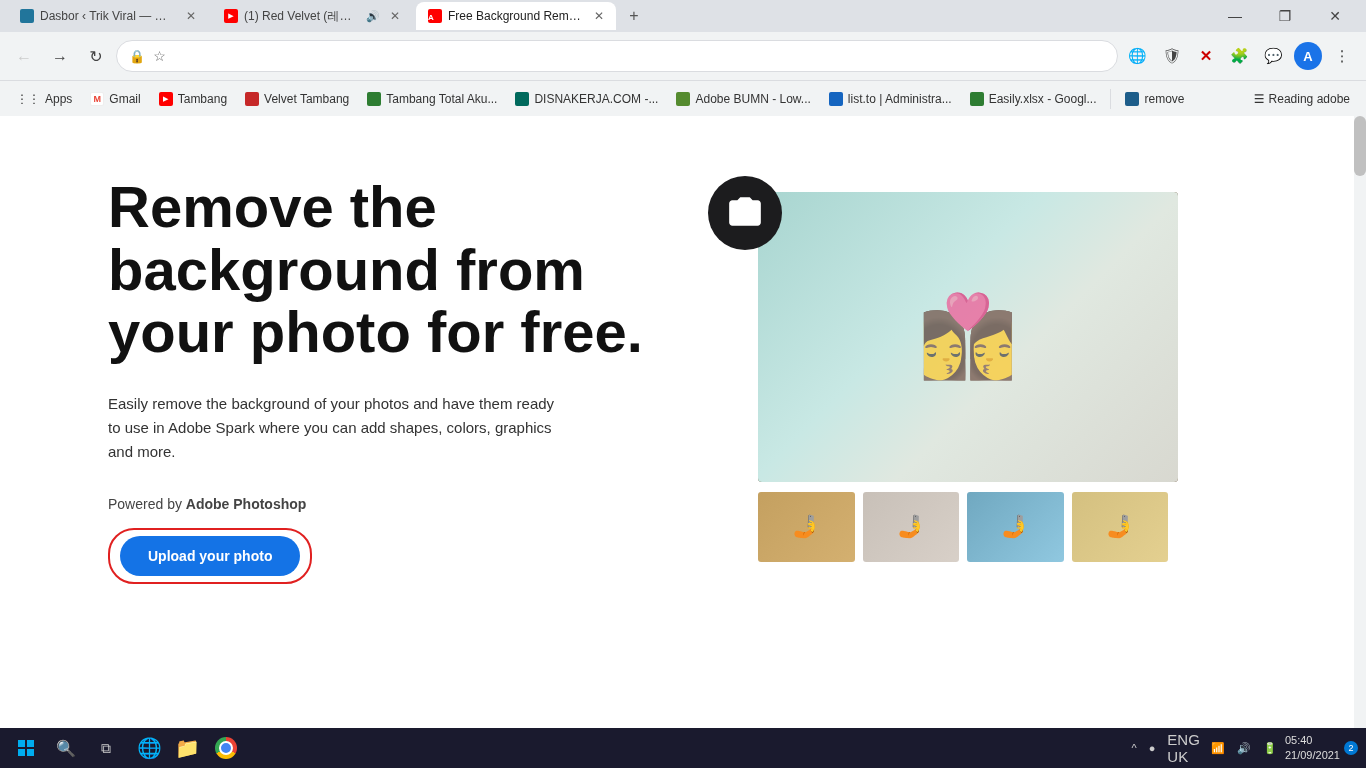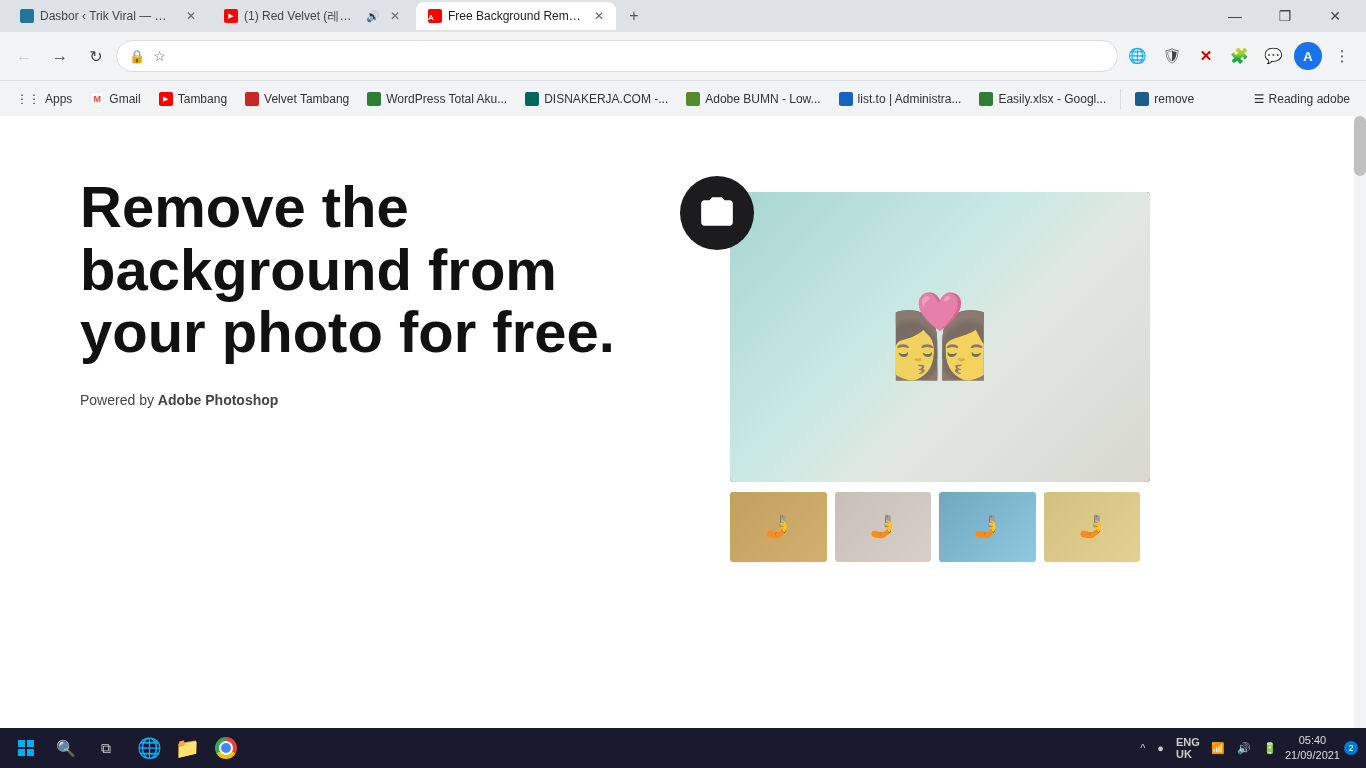--- a/index.html
+++ b/index.html
@@ -102,21 +102,21 @@
       color: #333;
       font-size: 12px;
       margin-left: auto;
     }
 
     
     .page-content {
       height: calc(768px - 32px - 48px - 36px - 40px);
       background: #fff;
       display: flex;
-      padding: 60px 80px 40px 80px;
+      padding: 60px 80px 40px 108px;
       gap: 40px;
       overflow: hidden;
     }
     .left-col {
       flex: 1;
       max-width: 580px;
     }
     .main-heading {
       font-size: 58px;
       font-weight: 900;
@@ -246,21 +246,21 @@
       gap: 4px;
     }
     .taskbar-start { width: 36px; height: 36px; display: flex; align-items: center; justify-content: center; cursor: pointer; }
     .taskbar-search { width: 36px; height: 36px; display: flex; align-items: center; justify-content: center; cursor: pointer; color: #ccc; font-size: 16px; }
     .taskbar-task-view { width: 36px; height: 36px; display: flex; align-items: center; justify-content: center; cursor: pointer; color: #ccc; font-size: 14px; }
     .taskbar-apps { display: flex; gap: 2px; margin-left: 4px; }
     .taskbar-app { width: 36px; height: 36px; border-radius: 4px; display: flex; align-items: center; justify-content: center; cursor: pointer; font-size: 18px; }
     .taskbar-spacer { flex: 1; }
     .taskbar-tray { display: flex; align-items: center; gap: 4px; color: #ccc; font-size: 11px; }
     .taskbar-tray-item { padding: 2px 4px; display: flex; align-items: center; gap: 2px; cursor: pointer; }
-    .taskbar-time { text-align: center; line-height: 1.4; font-size: 11px; color: #ddd; }
+    .taskbar-time { text-align: left; line-height: 1.4; font-size: 11px; color: #ddd; }
     .notification-badge { background: #0078d4; color: #fff; border-radius: 50%; width: 14px; height: 14px; font-size: 9px; display: flex; align-items: center; justify-content: center; }
 
     
     .windows-logo { display: grid; grid-template-columns: 1fr 1fr; gap: 2px; width: 16px; height: 16px; }
     .windows-logo div { background: #00adef; }
 
     
     .chrome-icon { width: 22px; height: 22px; border-radius: 50%; background: conic-gradient(#ea4335 0deg 120deg, #fbbc05 120deg 240deg, #34a853 240deg 360deg); position: relative; }
     .chrome-icon::after { content: ''; position: absolute; top: 50%; left: 50%; transform: translate(-50%,-50%); width: 10px; height: 10px; background: #4285f4; border-radius: 50%; border: 2px solid #fff; }
 
@@ -361,21 +361,21 @@
         <span style="color:#fff;font-size:7px;">▶</span>
       </div>
     <span>Tambang</span>
   </div>
   <div class="bookmark-item">
     <div class="bookmark-fav fav-red"></div>
     <span>Velvet Tambang</span>
   </div>
   <div class="bookmark-item">
     <div class="bookmark-fav fav-green"></div>
-    <span>WordPress Total Aku...</span>
+    <span>Tambang Total Aku...</span>
   </div>
   <div class="bookmark-item">
     <div class="bookmark-fav fav-teal"></div>
     <span>DISNAKERJA.COM -...</span>
   </div>
   <div class="bookmark-item">
     <div class="bookmark-fav fav-lime"></div>
     <span>Adobe BUMN - Low...</span>
   </div>
   <div class="bookmark-item">
@@ -393,24 +393,28 @@
   </div>
   <div class="reading-list-btn">
     <span>☰</span>
     <span>Reading adobe</span>
   </div>
 </div>
 
 <div class="page-content">
   <div class="left-col">
     <h1 class="main-heading">Remove the background from your photo for free.</h1>
+    <p class="sub-description">Easily remove the background of your photos and have them ready to use in Adobe Spark where you can add shapes, colors, graphics and more.</p>
     <p class="powered-by">
       <span>Powered by</span>
       <strong>Adobe Photoshop</strong>
     </p>
+    <div class="upload-btn-wrap">
+      <button class="upload-btn">Upload your photo</button>
+    </div>
   </div>
 
   <div class="right-col">
     <div class="photo-camera-icon">
       <svg viewBox="0 0 24 24">
         <path d="M12 15.2A3.2 3.2 0 1 1 12 8.8a3.2 3.2 0 0 1 0 6.4zm0-8.4a5.2 5.2 0 1 0 0 10.4A5.2 5.2 0 0 0 12 6.8zM9 2L7.17 4H4c-1.1 0-2 .9-2 2v12c0 1.1.9 2 2 2h16c1.1 0 2-.9 2-2V6c0-1.1-.9-2-2-2h-3.17L15 2H9z"></path>
       </svg>
     </div>
     <div class="main-image-container">
       <div class="main-photo"></div>
@@ -444,21 +448,21 @@
     <div class="taskbar-app" style="font-size:20px;">📁</div>
     <div class="taskbar-app">
       <div class="chrome-icon"></div>
     </div>
   </div>
   <div class="taskbar-spacer"></div>
   <div class="taskbar-tray">
     <div class="taskbar-tray-item">^</div>
     <div class="taskbar-tray-item">●</div>
     <div class="taskbar-tray-item">
-      <span style="font-size:11px;font-weight:bold;">ENG<br>UK</span>
+      <span style="font-size:15px;">ENG<br>UK</span>
     </div>
     <div class="taskbar-tray-item">📶</div>
     <div class="taskbar-tray-item">🔊</div>
     <div class="taskbar-tray-item">🔋</div>
     <div class="taskbar-time">
       <div>05:40</div>
       <div>21/09/2021</div>
     </div>
     <div class="notification-badge">2</div>
   </div>

